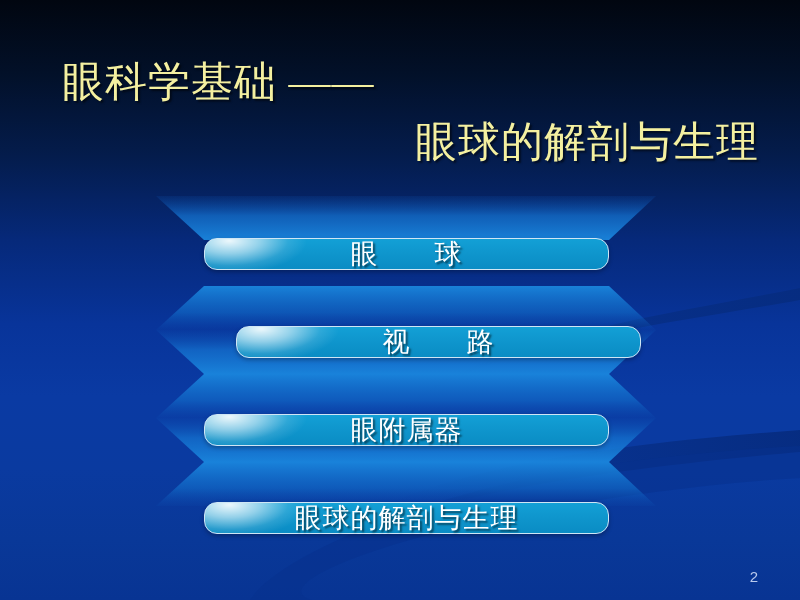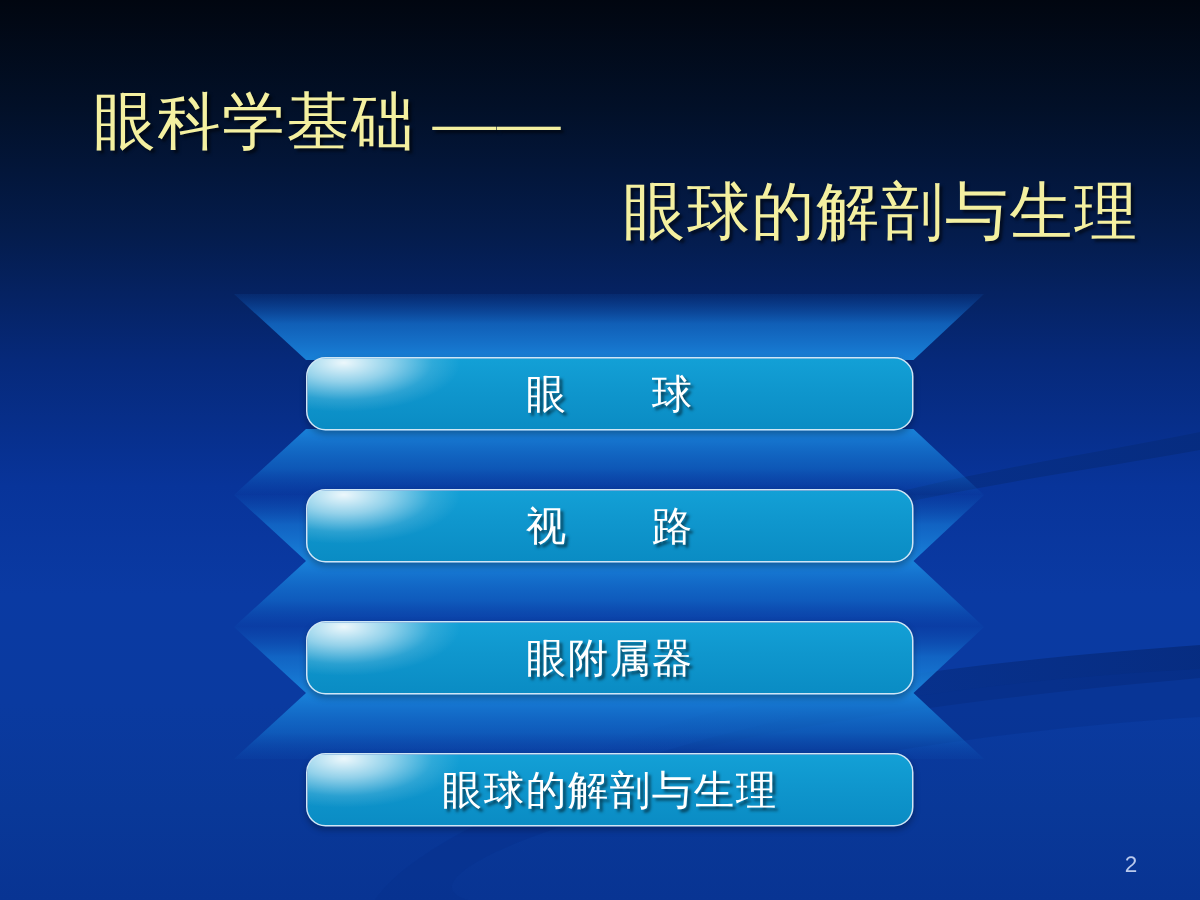--- a/index.html
+++ b/index.html
@@ -70,21 +70,21 @@
     white-space: nowrap;
     text-shadow: 2px 2px 2px rgba(0,0,0,0.55);
     margin-left: 17px;
   }
 
   
   .menu-button {
     position: absolute;
     left: 204px;
     width: 405px;
-    height: 49px;
+    height: 32px;
     box-sizing: border-box;
     border: 1.5px solid #cfe6f5;
     border-radius: 13px;
     background:
       radial-gradient(ellipse 95px 40px at 6% 6%,
           rgba(255,255,255,0.92) 0%,
           rgba(255,255,255,0.55) 32%,
           rgba(255,255,255,0.12) 62%,
           rgba(255,255,255,0) 82%),
       linear-gradient(to bottom, #13a0d6 0%, #0f96cd 46%, #0a8cc4 100%);
@@ -95,21 +95,21 @@
   }
   .menu-button .label {
     color: #ffffff;
     font-size: 27px;
     line-height: 30px;
     letter-spacing: 1px;
     white-space: pre;
     text-shadow: 2px 2px 2px rgba(0,0,0,0.55);
   }
   .btn0 { top: 238px; }
-  .btn1 { top: 326px; }
+  .btn1 { top: 326px; margin-left: 32px; }
   .btn2 { top: 414px; }
   .btn3 { top: 502px; }
 
   
   .page-number {
     position: absolute;
     left: 742px;
     top: 568px;
     width: 24px;
     text-align: center;

